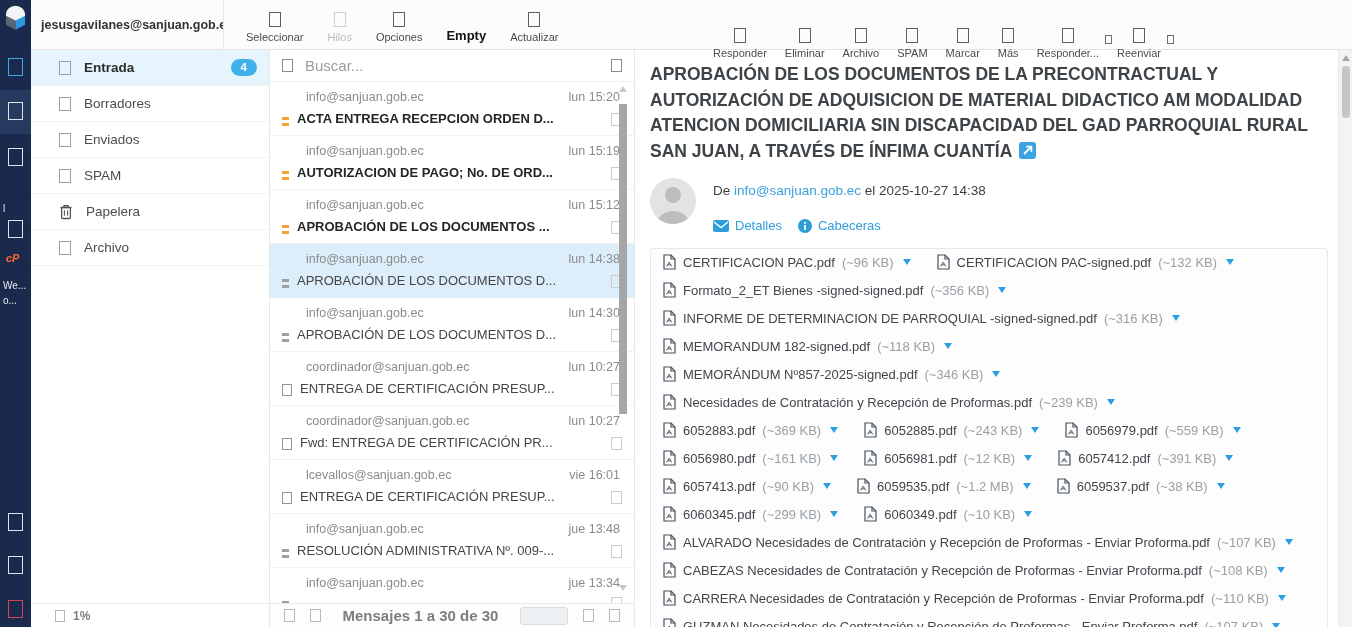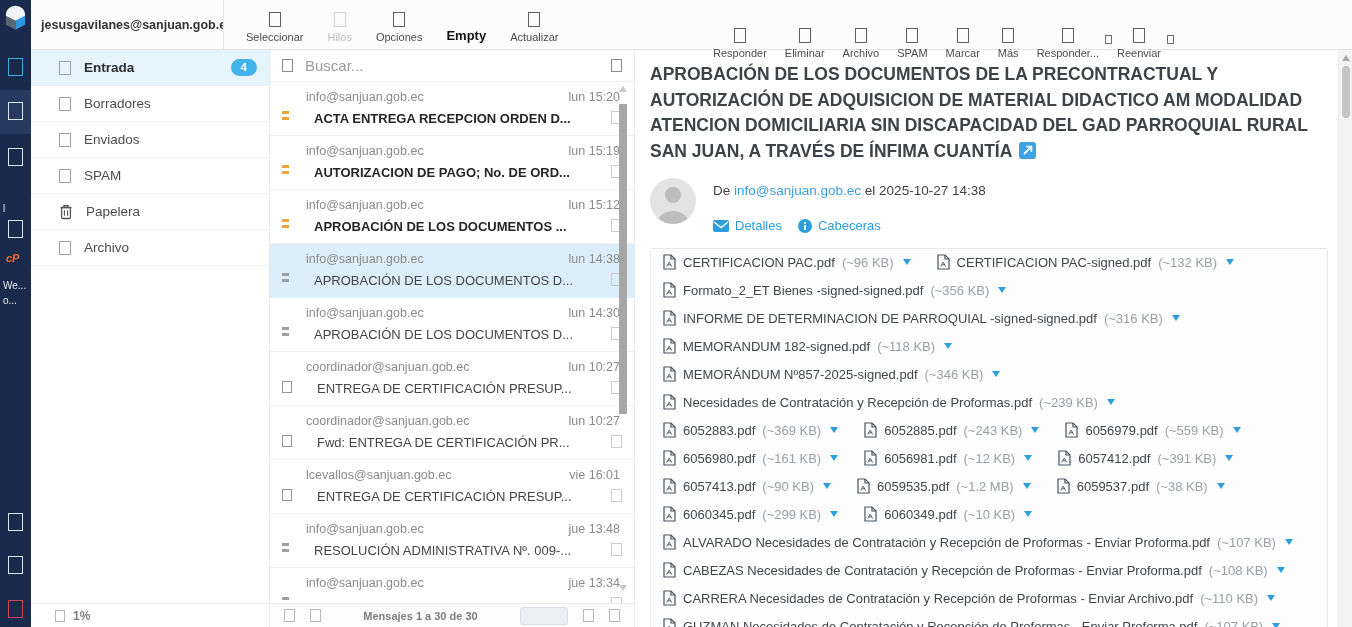--- a/index.html
+++ b/index.html
@@ -45,32 +45,32 @@
   
   .list{position:absolute;left:270px;top:50px;width:365px;bottom:0;background:#fff;border-right:1px solid #e8e8e8;box-sizing:border-box;z-index:3}
   .search{height:32px;display:flex;align-items:center;gap:10px;padding:0 12px;border-bottom:1px solid #efefef;box-sizing:border-box}
   .search .tofu{border-color:#8c8c8c}
   .search input{border:none;outline:none;flex:1;font-size:15px;color:#555;background:transparent;font-family:inherit}
   .search input::placeholder{color:#9c9c9c;opacity:1}
   .msgs{position:absolute;top:32px;left:0;right:0;bottom:24px;overflow:hidden}
   .msg{height:54px;box-sizing:border-box;padding:8px 12px 0 12px;border-bottom:1px solid #f1f1f1}
   .msg.selected{background:#dbeefa;border-bottom-color:#dbeefa}
   .m1{display:flex;justify-content:space-between;font-size:12.5px;color:#8b8b8b;padding-left:24px;padding-right:2px}
-  .m2{display:flex;align-items:flex-start;gap:25px;margin-top:7px}
+  .m2{display:flex;align-items:flex-end;gap:8px;margin-top:7px}
   .mark{flex:0 0 auto}
   .m-orange{width:7px;height:9px;border-top:3px solid #f0a23c;border-bottom:3px solid #f0a23c;box-sizing:border-box}
   .m-gray{width:7px;height:9px;border-top:3px solid #9aa0a6;border-bottom:3px solid #9aa0a6;box-sizing:border-box}
   .m-box{width:10px;height:12px;border:1.5px solid #8f959b;box-sizing:border-box}
   .subj{flex:1;font-size:13px;color:#454545;white-space:nowrap;overflow:hidden;text-overflow:ellipsis}
   .msg.unread .subj{font-weight:bold;color:#252525}
   .mcheck{width:11px;height:13px;border:1.5px solid #ccc;box-sizing:border-box;flex:0 0 auto}
   .lfoot{position:absolute;bottom:0;left:0;right:0;height:24px;border-top:1px solid #e8e8e8;background:#fdfdfd;
          display:flex;align-items:center;gap:15px;padding:0 14px;box-sizing:border-box;z-index:2}
   .lfoot .tofu{width:11px;height:13px;border-color:#b9b9b9}
-  .lfoot .txt{font-size:11px;font-weight:bold;color:#7d7d7d;margin:8px auto;white-space:nowrap}
+  .lfoot .txt{font-size:15px;font-weight:bold;color:#7d7d7d;margin:8px auto;white-space:nowrap}
   .pgbox{width:48px;height:18px;background:#edf1f4;border:1px solid #d7dde2;border-radius:3px;box-sizing:border-box}
   .lscroll{position:absolute;right:6px;top:34px;width:10px;bottom:26px}
   .lthumb{position:absolute;left:1px;width:8px;top:20px;height:310px;background:#a6a6a6}
   .sarr{position:absolute;left:1px;width:0;height:0;border-left:4px solid transparent;border-right:4px solid transparent}
   .sarr.up{top:2px;border-bottom:6px solid #c8c8c8}
   .sarr.down{bottom:10px;border-top:6px solid #c8c8c8}
   
   .reader{position:absolute;left:636px;top:50px;right:14px;bottom:0;background:#fff;
           padding:12px 10px 0 14px;box-sizing:border-box;overflow:hidden;z-index:2}
   .subject{font-size:17.5px;font-weight:bold;color:#3e4347;line-height:25.5px;max-width:668px;margin:0}
@@ -677,21 +677,21 @@
       </div>
       <div class="att-row">
         <span class="att">
           <svg class="pdfic" width="13" height="16" viewBox="0 0 13 16">
             <g fill="none" stroke="#46525c" stroke-width="1.2">
               <path d="M1 1h7l4 4v10H1z"></path>
               <path d="M8 1v4h4"></path>
             </g>
             <path d="M3.6 12.5l2.6-4.4 2.6 4.4M4.7 10.8h3" stroke="#46525c" stroke-width="0.9" fill="none"></path>
           </svg>
-          <span class="att-name">CARRERA Necesidades de Contratación y Recepción de Proformas - Enviar Archivo.pdf</span>
+          <span class="att-name">CARRERA Necesidades de Contratación y Recepción de Proformas - Enviar Proforma.pdf</span>
           <span class="att-size">(~110 KB)</span>
           <span class="att-caret"></span>
         </span>
       </div>
       <div class="att-row">
         <span class="att">
           <svg class="pdfic" width="13" height="16" viewBox="0 0 13 16">
             <g fill="none" stroke="#46525c" stroke-width="1.2">
               <path d="M1 1h7l4 4v10H1z"></path>
               <path d="M8 1v4h4"></path>

